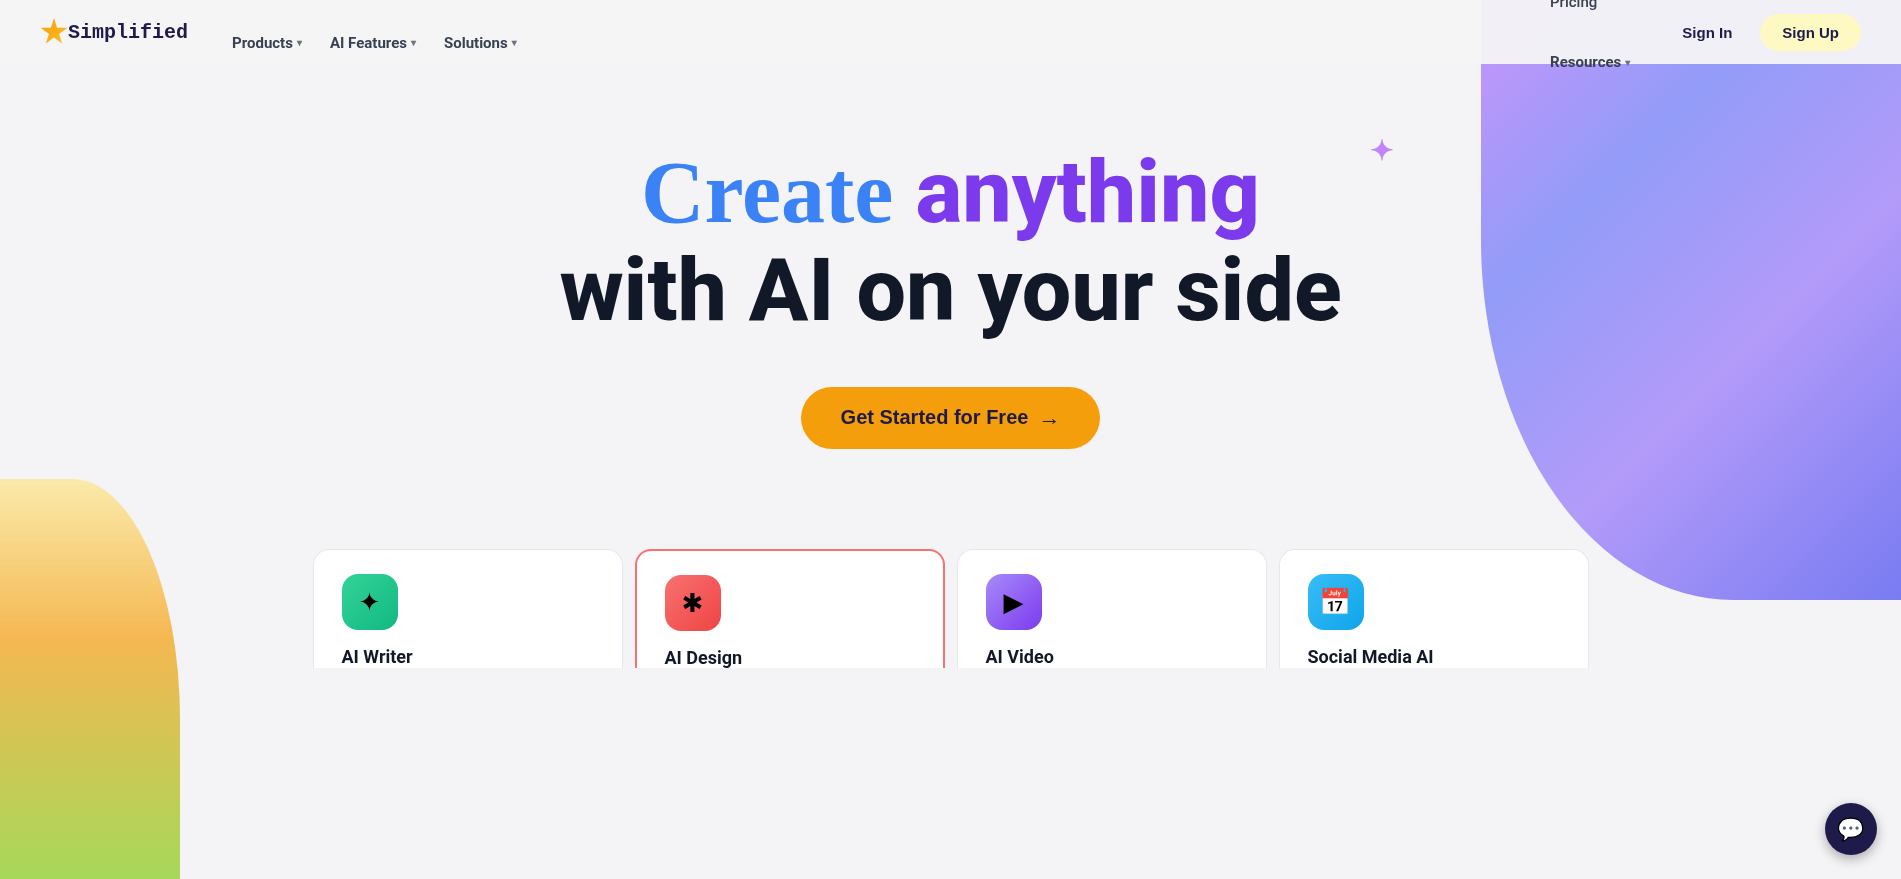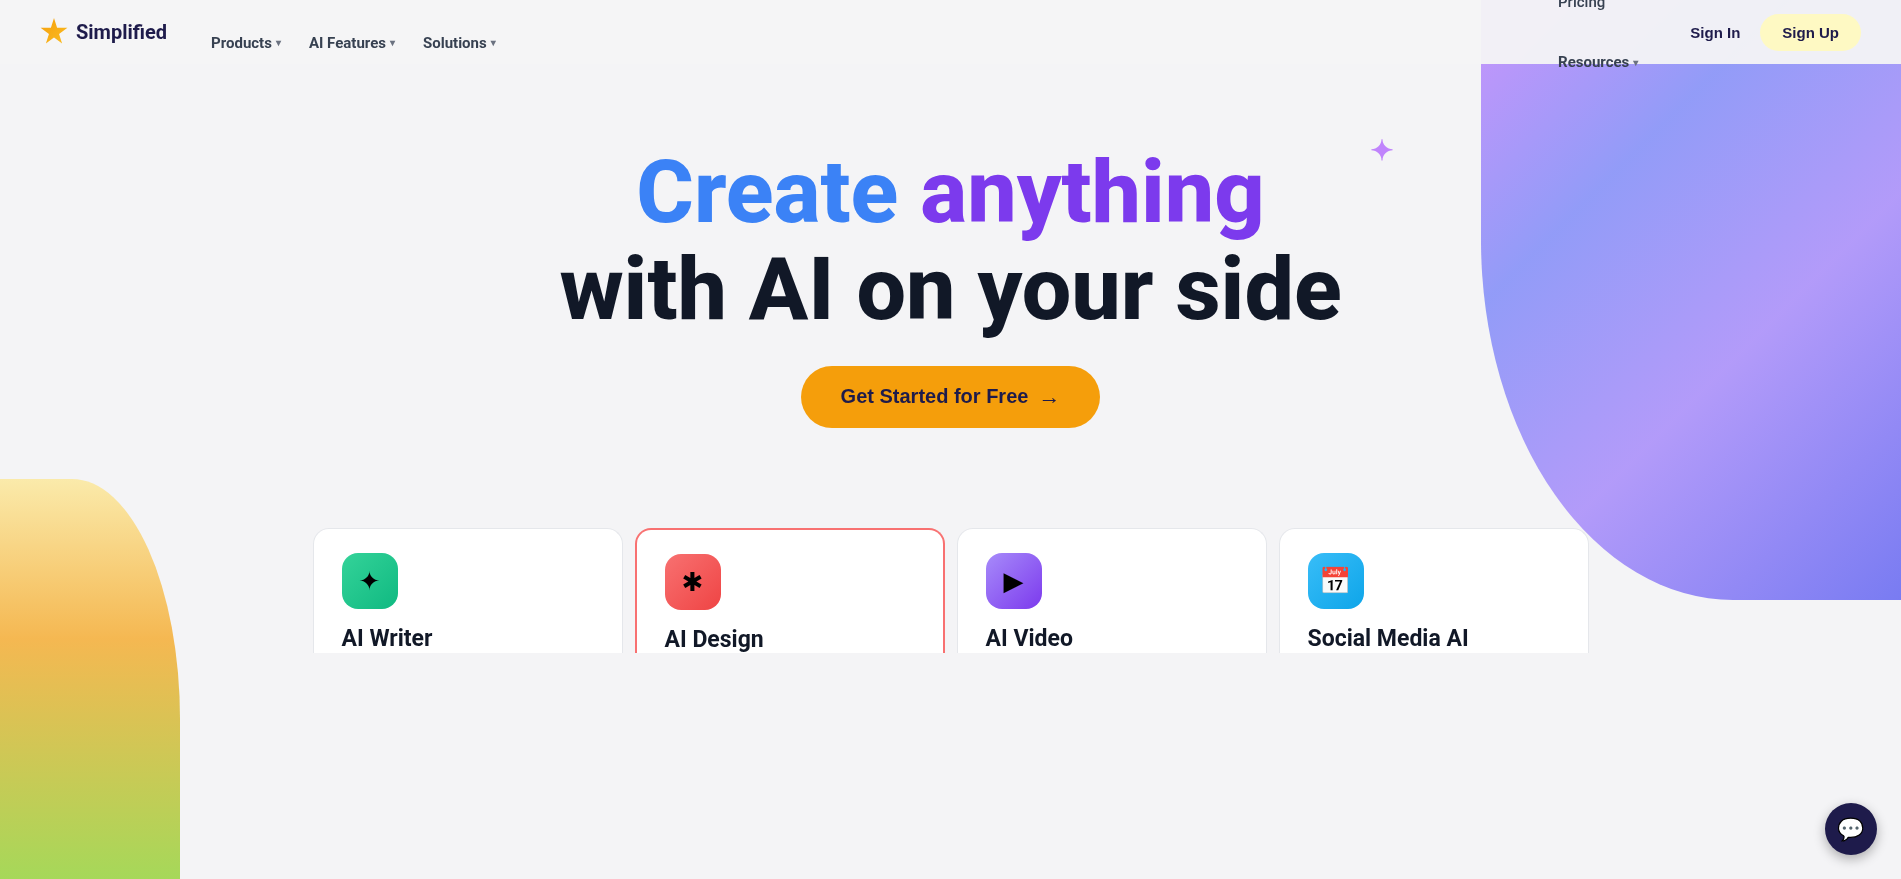--- a/index.html
+++ b/index.html
@@ -56,22 +56,22 @@
 
     .nav-left {
       display: flex;
       align-items: center;
       gap: 32px;
     }
 
     .logo {
       display: flex;
       align-items: center;
-      gap: 8px;
       text-decoration: none;
+      font-family: Liberation Mono, monospace;
     }
 
     .logo-icon {
       width: 28px;
       height: 28px;
       background: linear-gradient(135deg, #f59e0b, #fbbf24);
       clip-path: polygon(50% 0%, 61% 35%, 98% 35%, 68% 57%, 79% 91%, 50% 70%, 21% 91%, 32% 57%, 2% 35%, 39% 35%);
     }
 
     .logo-text {
@@ -123,21 +123,21 @@
       font-weight: 500;
       color: #374151;
       cursor: pointer;
       padding: 8px 12px;
       border-radius: 6px;
     }
 
     .nav-actions {
       display: flex;
       align-items: center;
-      gap: 4px;
+      gap: 12px;
     }
 
     .sign-in-btn {
       font-size: 15px;
       font-weight: 600;
       color: #1e1b4b;
       cursor: pointer;
       padding: 8px 16px;
       border-radius: 8px;
       border: none;
@@ -174,20 +174,21 @@
 
     .hero-title .line1 {
       font-size: 88px;
       font-weight: 800;
       display: block;
       position: relative;
     }
 
     .hero-title .line1 .create {
       color: #3b82f6;
+      font-family: Liberation Serif, serif;
     }
 
     .hero-title .line1 .anything {
       color: #7c3aed;
     }
 
     .sparkle-decoration {
       position: absolute;
       top: -8px;
       right: -52px;
@@ -204,21 +205,21 @@
     }
 
     .hero-subtitle {
       margin-top: 24px;
       font-size: 18px;
       color: #6b7280;
       max-width: 600px;
     }
 
     .hero-cta {
-      margin-top: 28px;
+      margin-top: 48px;
     }
 
     .cta-btn {
       display: inline-flex;
       align-items: center;
       gap: 10px;
       background: #f59e0b;
       color: #1e1b4b;
       font-size: 20px;
       font-weight: 700;
@@ -283,21 +284,21 @@
 
     .icon-video {
       background: linear-gradient(135deg, #a78bfa, #7c3aed);
     }
 
     .icon-social {
       background: linear-gradient(135deg, #38bdf8, #0ea5e9);
     }
 
     .product-card-name {
-      font-size: 23px;
+      font-size: 18px;
       font-weight: 700;
       color: #111827;
     }
 
     
     .chat-bubble {
       position: fixed;
       bottom: 24px;
       right: 24px;
       width: 52px;

